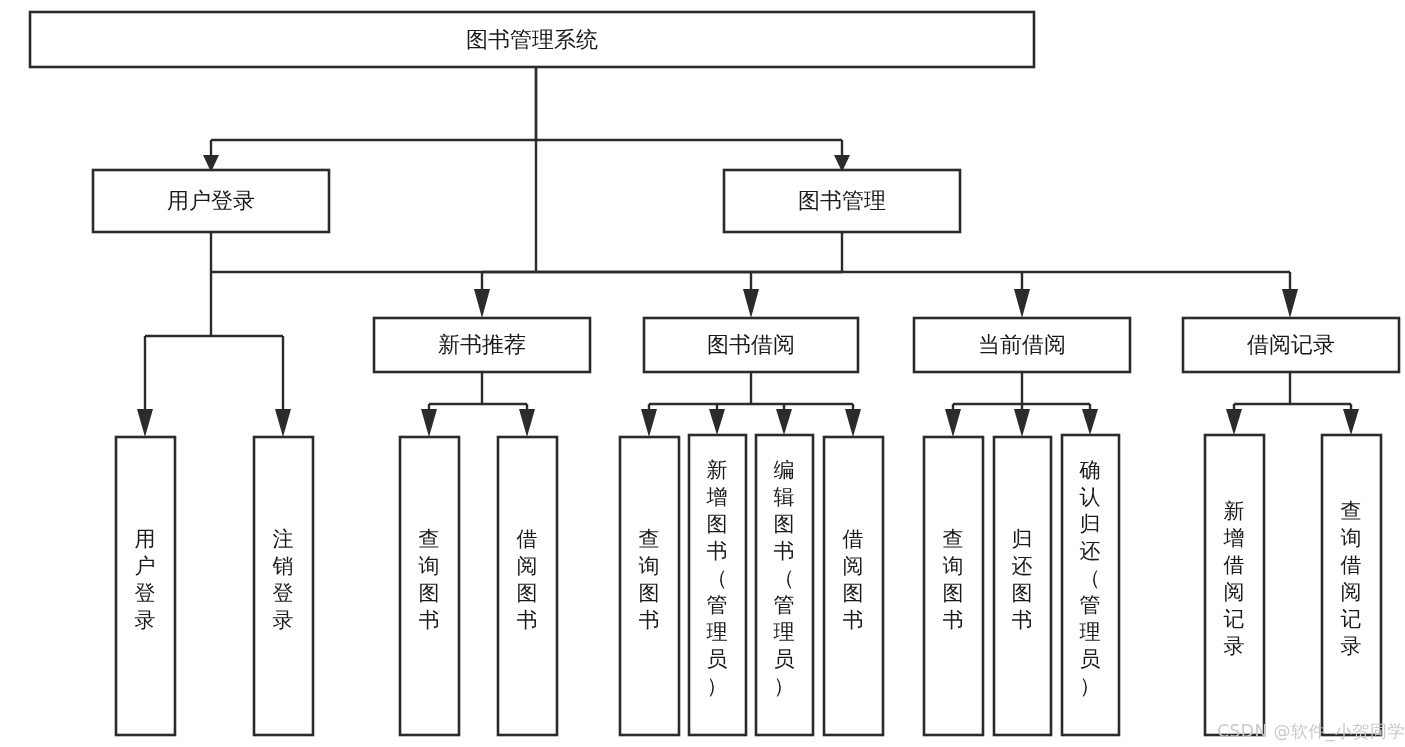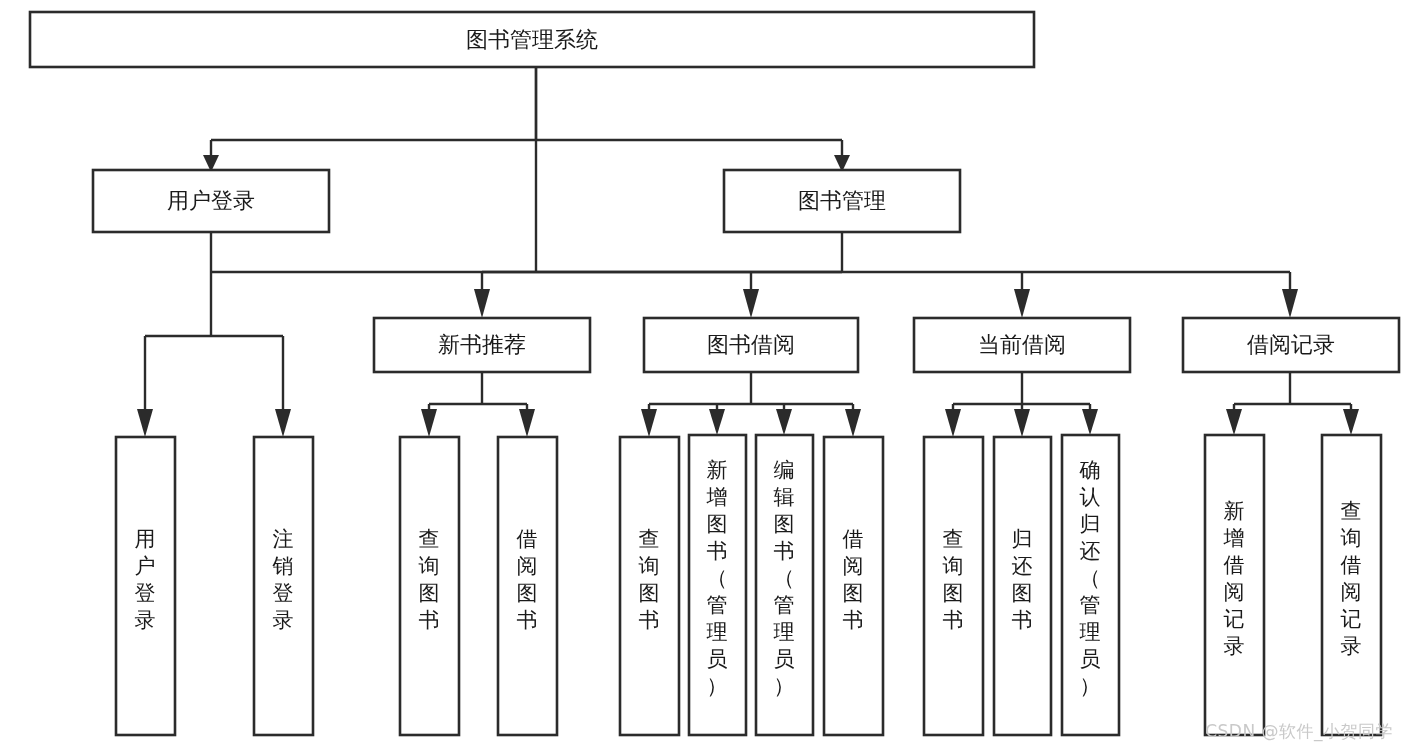--- a/index.html
+++ b/index.html
@@ -49,21 +49,21 @@
     stroke: #2b2b2b;
     stroke-width: 2.4;
     fill: none;
   }
   .arrow-head {
     fill: #2b2b2b;
     stroke: none;
   }
   .watermark {
     position: absolute;
-    right: 24px;
+    right: 12px;
     bottom: 4px;
     font-family: "DejaVu Sans", "Liberation Sans", sans-serif;
     font-size: 17px;
     color: #c9c9c9;
     letter-spacing: 0.5px;
     white-space: nowrap;
     user-select: none;
   }
 </style>
 </head>

